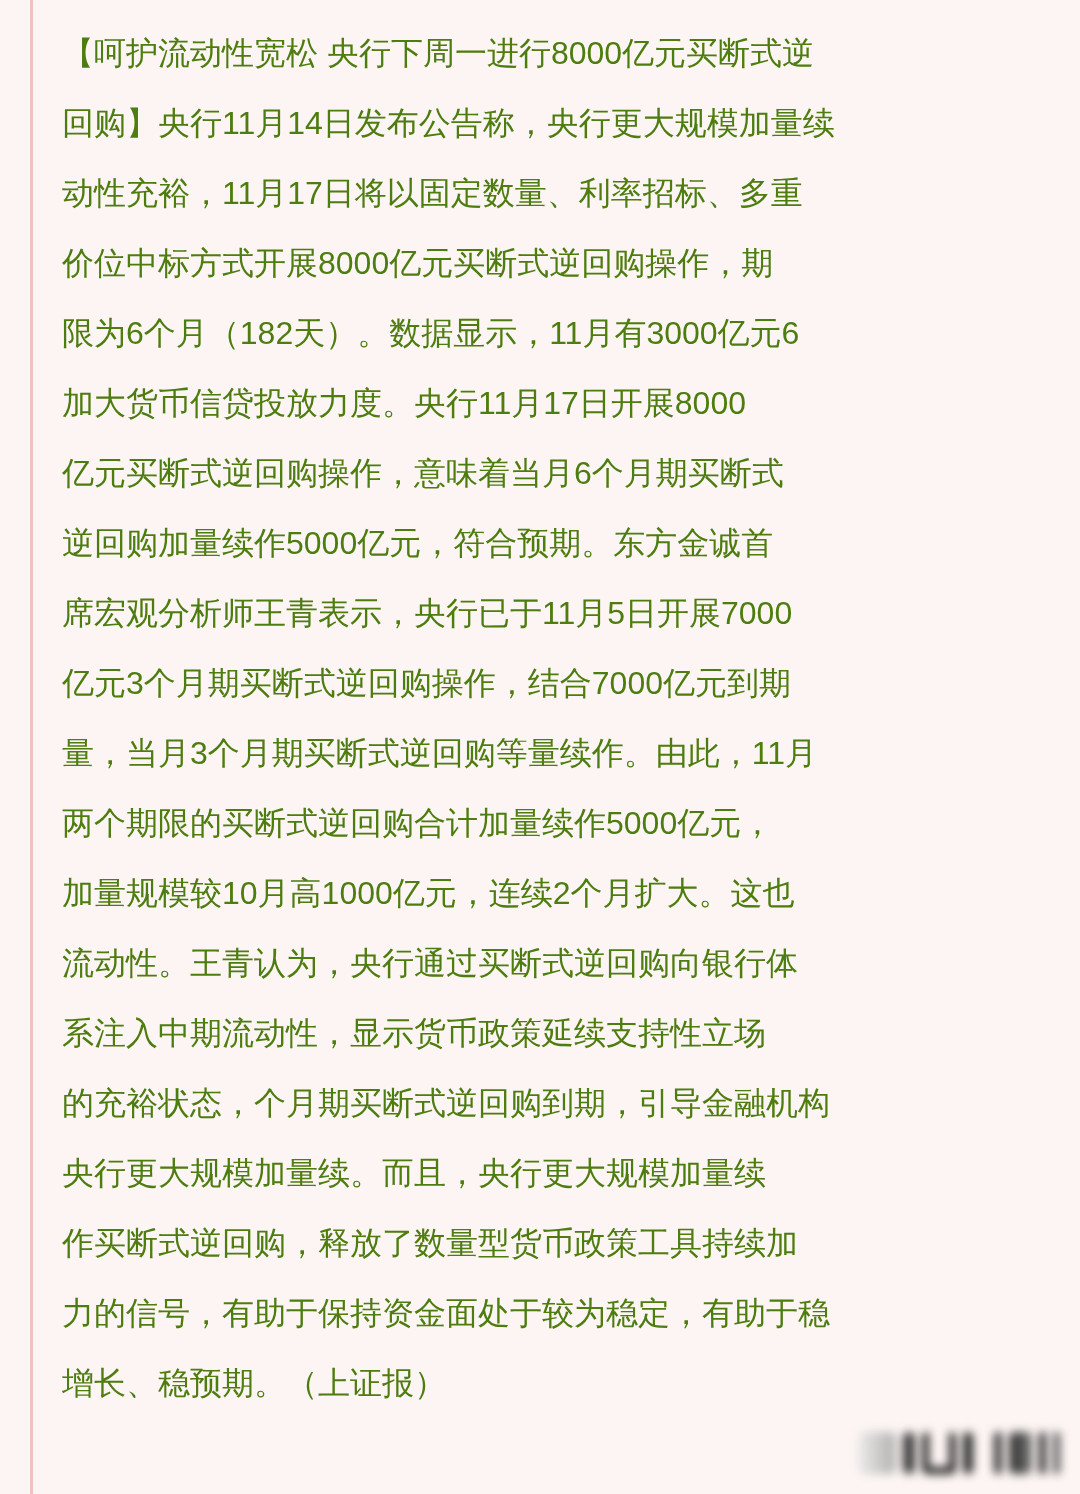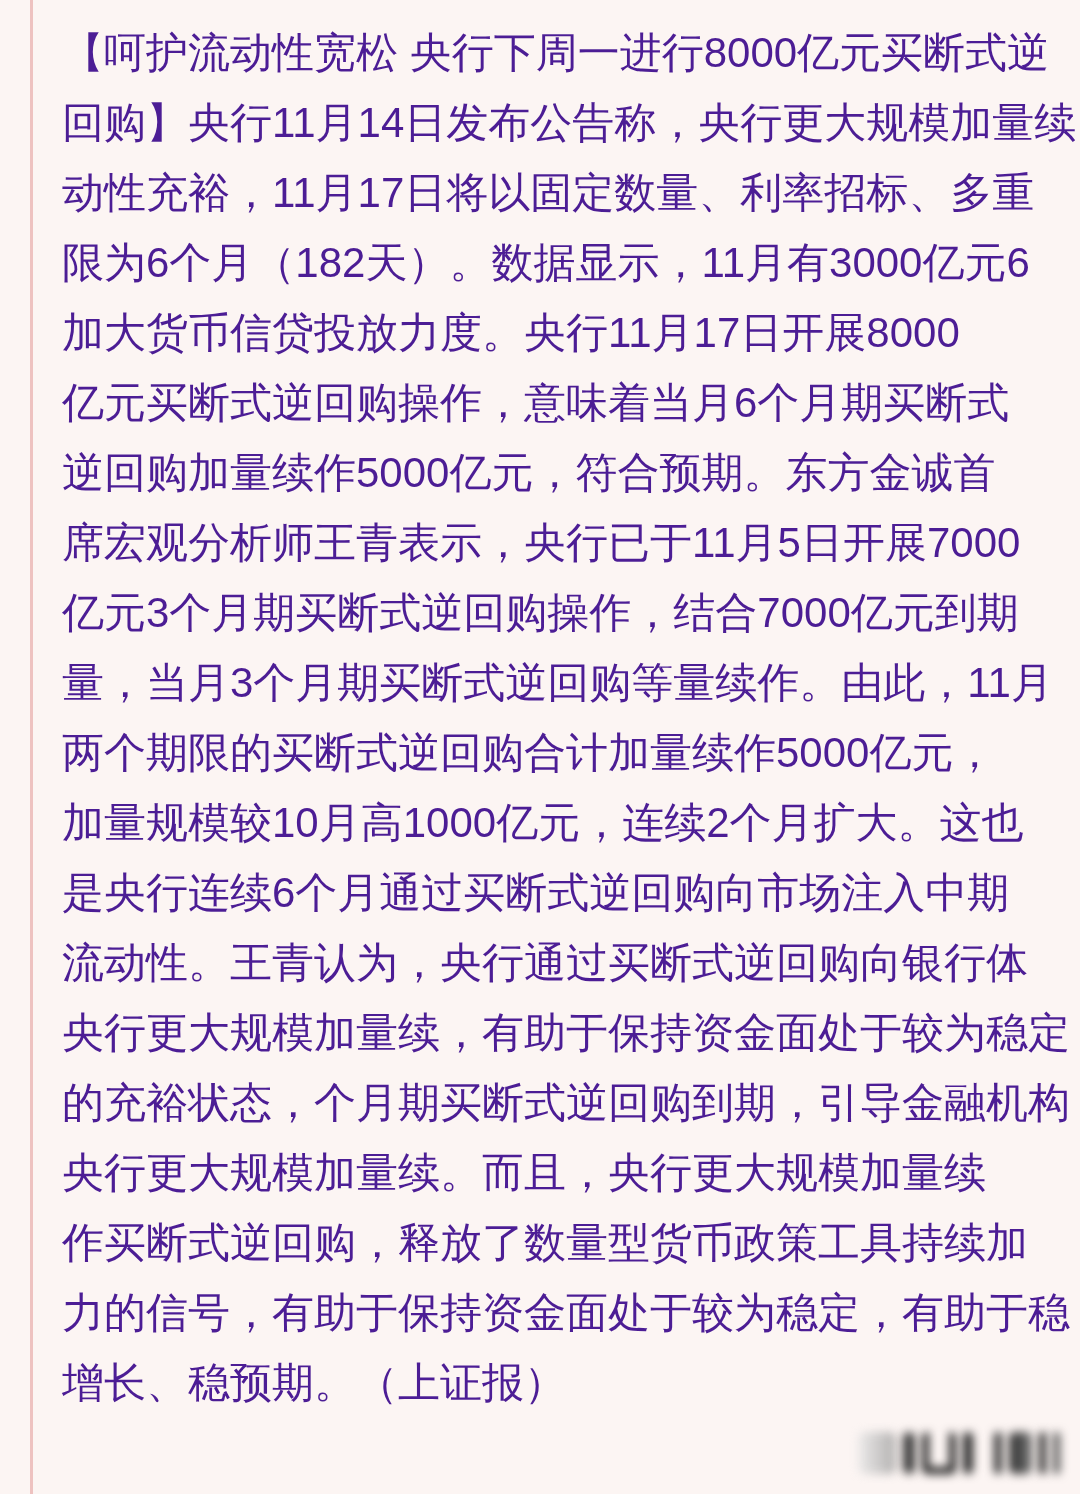--- a/index.html
+++ b/index.html
@@ -20,22 +20,22 @@
     top: 0;
     width: 3px;
     height: 1494px;
     background: #eec2c0;
   }
   .article {
     position: absolute;
     left: 62px;
     top: 18px;
     width: 975px;
-    color: #4c1d95;
-    font-size: 42px;
+    color: #4d7c0f;
+    font-size: 32px;
     line-height: 70px;
     font-weight: 500;
     letter-spacing: 0px;
   }
   .article .line {
     height: 70px;
     white-space: nowrap;
   }
   .watermark {
     position: absolute;
@@ -62,32 +62,32 @@
 </style>
 </head>
 <body>
 
 <div class="quote-bar"></div>
 
 <div class="article">
   <div class="line">【呵护流动性宽松 央行下周一进行8000亿元买断式逆</div>
   <div class="line">回购】央行11月14日发布公告称，央行更大规模加量续</div>
   <div class="line">动性充裕，11月17日将以固定数量、利率招标、多重</div>
+  <div class="line">价位中标方式开展8000亿元买断式逆回购操作，期</div>
   <div class="line">限为6个月（182天）。数据显示，11月有3000亿元6</div>
   <div class="line">加大货币信贷投放力度。央行11月17日开展8000</div>
   <div class="line">亿元买断式逆回购操作，意味着当月6个月期买断式</div>
   <div class="line">逆回购加量续作5000亿元，符合预期。东方金诚首</div>
   <div class="line">席宏观分析师王青表示，央行已于11月5日开展7000</div>
   <div class="line">亿元3个月期买断式逆回购操作，结合7000亿元到期</div>
   <div class="line">量，当月3个月期买断式逆回购等量续作。由此，11月</div>
   <div class="line">两个期限的买断式逆回购合计加量续作5000亿元，</div>
   <div class="line">加量规模较10月高1000亿元，连续2个月扩大。这也</div>
-  <div class="line">是央行连续6个月通过买断式逆回购向市场注入中期</div>
   <div class="line">流动性。王青认为，央行通过买断式逆回购向银行体</div>
-  <div class="line">央行更大规模加量续，有助于保持资金面处于较为稳定</div>
+  <div class="line">系注入中期流动性，显示货币政策延续支持性立场</div>
   <div class="line">的充裕状态，个月期买断式逆回购到期，引导金融机构</div>
   <div class="line">央行更大规模加量续。而且，央行更大规模加量续</div>
   <div class="line">作买断式逆回购，释放了数量型货币政策工具持续加</div>
   <div class="line">力的信号，有助于保持资金面处于较为稳定，有助于稳</div>
   <div class="line">增长、稳预期。（上证报）</div>
 </div>
 
 <div class="watermark">
   <div class="blob b1"></div>
   <div class="blob b2"></div>

